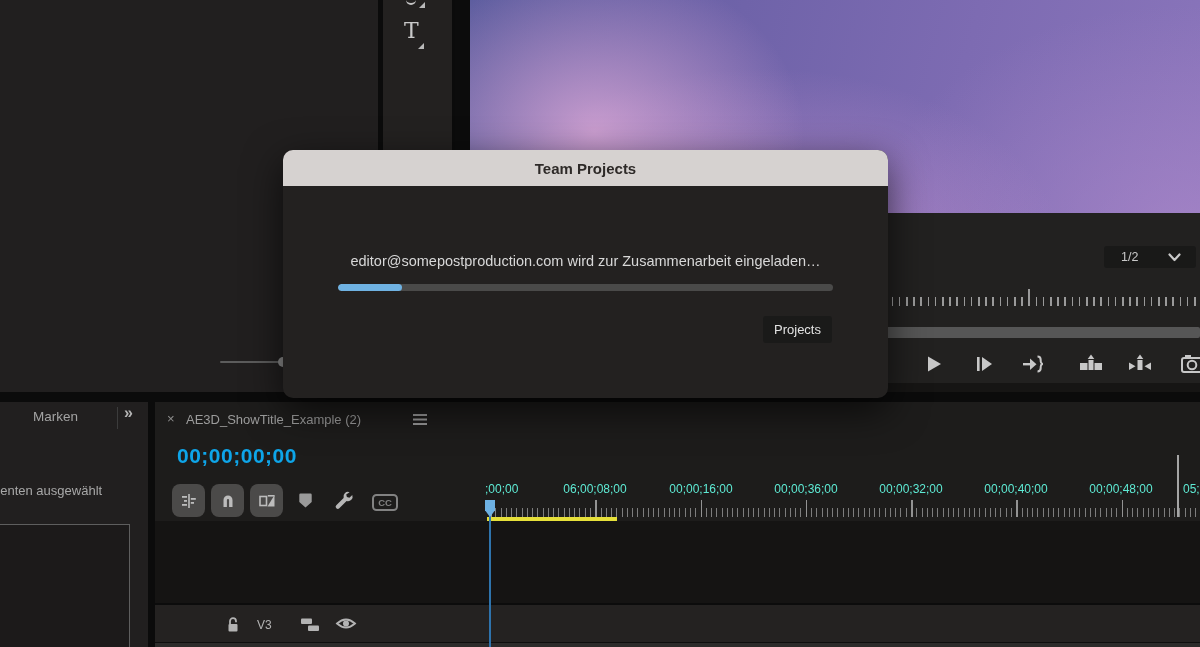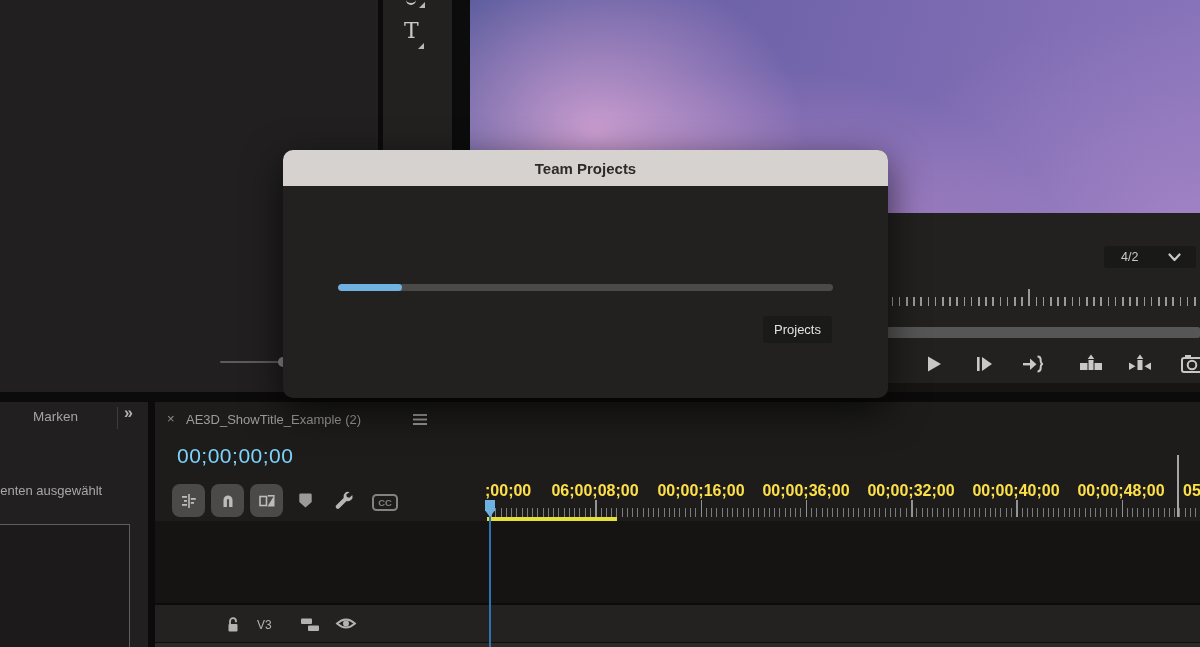--- a/index.html
+++ b/index.html
@@ -54,30 +54,30 @@
   #left-panel-sep { left:117px; top:5px; width:1px; height:22px; background:#3c3c3c; }
   #overflow-chevron { left:124px; top:2px; font-size:16px; font-weight:bold; color:#b5b5b5; letter-spacing:-2px; }
   #status-text { left:-7px; top:81px; font-size:13px; color:#a8a8a8; white-space:nowrap; }
   #thumb-box { left:-12px; top:122px; width:142px; height:140px; border:1px solid #5e5e5e; background:#1c1a1a; }
 
   
   #timeline-panel { left:155px; top:402px; width:1045px; height:245px; background:#1d1c1b; overflow:hidden; }
   #tl-close { left:12px; top:9px; font-size:13px; color:#8f8f8f; }
   #tl-title { left:31px; top:10px; font-size:13px; color:#9c9c9c; }
   #tl-menu-icon { left:258px; top:12px; }
-  #tl-timecode { left:22px; top:42px; font-size:21px; font-weight:normal; color:#7dd3fc; letter-spacing:.5px; }
+  #tl-timecode { left:22px; top:42px; font-size:21px; font-weight:bold; color:#0ea5e9; letter-spacing:.5px; }
   .tl-btn { top:82px; width:33px; height:33px; background:#4b4a49; border-radius:8px; display:flex; align-items:center; justify-content:center; }
   #nest-toggle { left:17px; }
   #snap-toggle { left:56px; }
   #linked-selection-toggle { left:95px; }
   #marker-icon-wrap { left:142px; top:90px; }
   #wrench-icon-wrap { left:177px; top:87px; }
   #cc-icon-wrap { left:217px; top:92px; }
   #tl-ruler { left:328px; top:78px; width:717px; height:40px; overflow:hidden; }
-  .tl-lab { position:absolute; top:2px; font-size:16px; color:#fde047; white-space:nowrap;font-weight:bold; }
+  .tl-lab { position:absolute; top:2px; font-size:12px; color:#5eead4; white-space:nowrap; }
   .tl-tick { position:absolute; background:#888; }
   .tl-tick.major { top:20px; height:17px; width:1.5px; background:#939393; }
   .tl-tick.minor { top:28px; height:9px; width:1px; background:#7d7d7d; }
   #seq-end-line { left:1022px; top:53px; width:2px; height:62px; background:#bdbdbd; opacity:.85; }
   #render-bar { left:332px; top:115px; width:130px; height:4px; background:#e6e03a; }
   #track-area { left:0; top:119px; width:1045px; height:82px; background:#151413; }
   #track-header-row { left:0; top:201px; width:1045px; height:39px; background:#242221; border-top:2px solid #0c0c0c; }
   #track-lock-icon { left:70px; top:11px; }
   #track-name { left:102px; top:13px; font-size:12px; color:#b3b3b3; }
   #track-synclock-icon { left:145px; top:11px; }
@@ -118,21 +118,21 @@
       <div id="type-tool-letter" class="abs">T</div>
       <div id="type-tool-tri" class="abs"></div>
     </div>
   </div>
 
   <div id="monitor-panel" class="abs">
     <div id="monitor-left-border" class="abs"></div>
     <div id="program-image" class="abs"></div>
 
     <div id="res-dropdown" class="abs">
-      <span id="res-dropdown-value" class="abs">4/2</span>
+      <span id="res-dropdown-value" class="abs">1/2</span>
       <span id="res-dropdown-chevron" class="abs">
         <svg width="13" height="9" viewBox="0 0 13 9">
             <polyline points="1.5,1.5 6.5,7 11.5,1.5" fill="none" stroke="#c9c9c9" stroke-width="2.2" stroke-linecap="round" stroke-linejoin="round"></polyline>
           </svg>
       </span>
     </div>
 
     <div id="monitor-ticks" class="abs">
         <div class="m-tick" style="left: 4px;"></div>
         <div class="m-tick" style="left: 11.2px;"></div>
@@ -514,19 +514,20 @@
     <div id="tl-bottom-strip" class="abs"></div>
 
     <div id="playhead-line" class="abs"></div>
     <div id="playhead-head" class="abs"></div>
   </div>
 
   <div id="dialog" class="abs">
     <div id="dialog-header" class="abs">
       <span id="dialog-title">Team Projects</span>
     </div>
+    <div id="dialog-message" class="abs">editor@somepostproduction.com wird zur Zusammenarbeit eingeladen…</div>
     <div id="progress-track" class="abs">
       <div id="progress-fill" style="width: 13%;"></div>
     </div>
     <div id="cancel-button" class="abs">Projects</div>
   </div>
 
 </div>
 
 </body></html>

